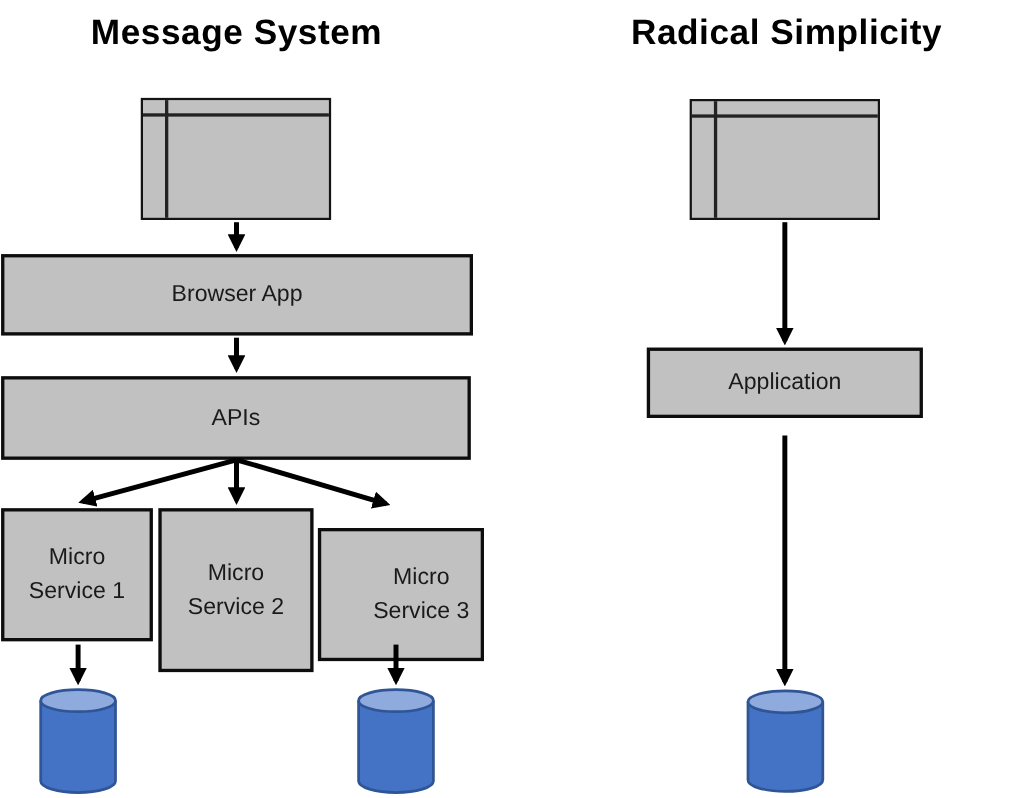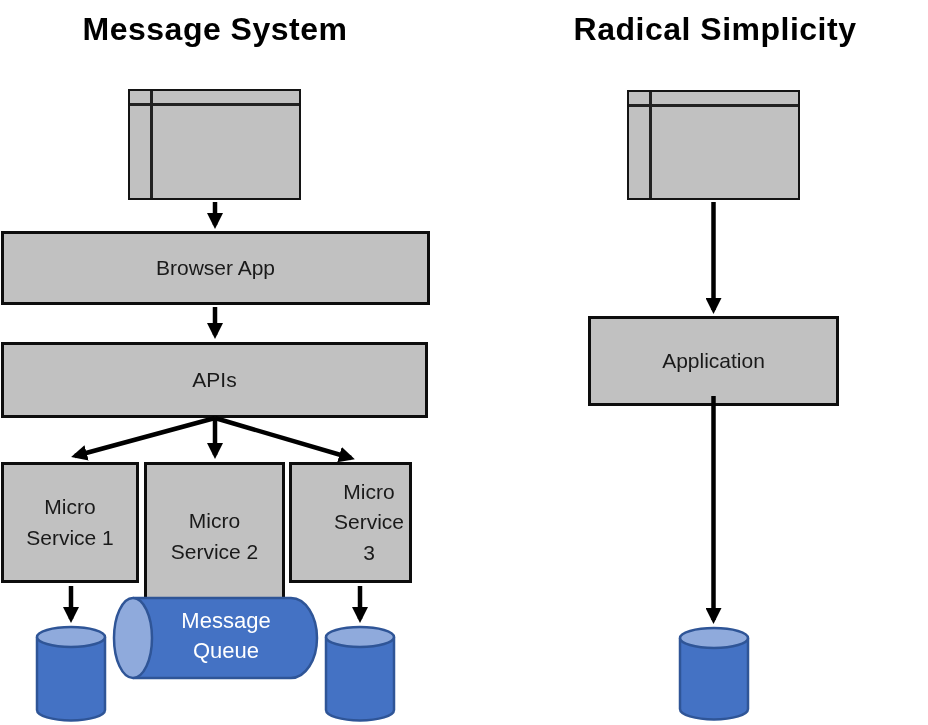--- a/index.html
+++ b/index.html
@@ -105,30 +105,30 @@
   <div class="gbox" style="left:1px; top:231px; width:429px; height:74px;">
     <span>Browser App</span>
   </div>
 
   <div class="gbox" style="left:1px; top:462px; width:138px; height:121px;">
     <span class="micro-label">Micro Service 1</span>
   </div>
   <div class="gbox" style="left:144px; top:462px; width:141px; height:149px;">
     <span class="micro-label">Micro Service 2</span>
   </div>
-  <div class="gbox" style="left:289px; top:462px; width:123px; height:121px;padding-left:37px;">
+  <div class="gbox" style="left:289px; top:480px; width:151px; height:121px;padding-left:37px;">
     <span class="micro-label">Micro Service 3</span>
   </div>
 
   <div class="browser-icon" style="left:627px; top:90px; width:173px; height:110px;">
     <div class="h-line"></div>
     <div class="v-line"></div>
   </div>
 
-  <div class="gbox" style="left:588px; top:316px; width:251px; height:90px;">
+  <div class="gbox" style="left:588px; top:316px; width:251px; height:64px;">
     <span>Application</span>
   </div>
 
   <svg class="overlay" width="928" height="725" viewBox="0 0 928 725">
     <defs>
       <marker id="ah" viewBox="0 0 10 10" refX="7.5" refY="5" markerWidth="16" markerHeight="16" orient="auto" markerUnits="userSpaceOnUse">
         <path d="M0 0 L10 5 L0 10 Z" fill="#000000"></path>
       </marker>
     </defs>
     <g stroke="#000000" stroke-width="4.5">
@@ -147,26 +147,19 @@
   <svg class="cyl" style="left:35px; top:625px;" width="72" height="98" viewBox="0 0 72 98">
     <path d="M2 12 V85 a34 10.5 0 0 0 68 0 V12" fill="#4472C4" stroke="#2F5597" stroke-width="2.5"></path>
     <ellipse cx="36" cy="12" rx="34" ry="10" fill="#8FAADC" stroke="#2F5597" stroke-width="2.5"></ellipse>
   </svg>
 
   <svg class="cyl" style="left:324px; top:625px;" width="72" height="98" viewBox="0 0 72 98">
     <path d="M2 12 V85 a34 10.5 0 0 0 68 0 V12" fill="#4472C4" stroke="#2F5597" stroke-width="2.5"></path>
     <ellipse cx="36" cy="12" rx="34" ry="10" fill="#8FAADC" stroke="#2F5597" stroke-width="2.5"></ellipse>
   </svg>
 
-  <div class="queue-wrap">
-    <svg width="208" height="84" viewBox="0 0 208 84">
-      <path d="M21 2 H179 a26 40 0 0 1 0 80 H21" fill="#4472C4" stroke="#2F5597" stroke-width="2.5"></path>
-      <ellipse cx="21" cy="42" rx="19" ry="40" fill="#8FAADC" stroke="#2F5597" stroke-width="2.5"></ellipse>
-    </svg>
-    <div class="queue-label">Message Queue</div>
-  </div>
 
   <svg class="cyl" style="left:678px; top:626px;" width="72" height="96" viewBox="0 0 72 96">
     <path d="M2 12 V83 a34 10.5 0 0 0 68 0 V12" fill="#4472C4" stroke="#2F5597" stroke-width="2.5"></path>
     <ellipse cx="36" cy="12" rx="34" ry="10" fill="#8FAADC" stroke="#2F5597" stroke-width="2.5"></ellipse>
   </svg>
 
 </div>
 
 </body></html>

